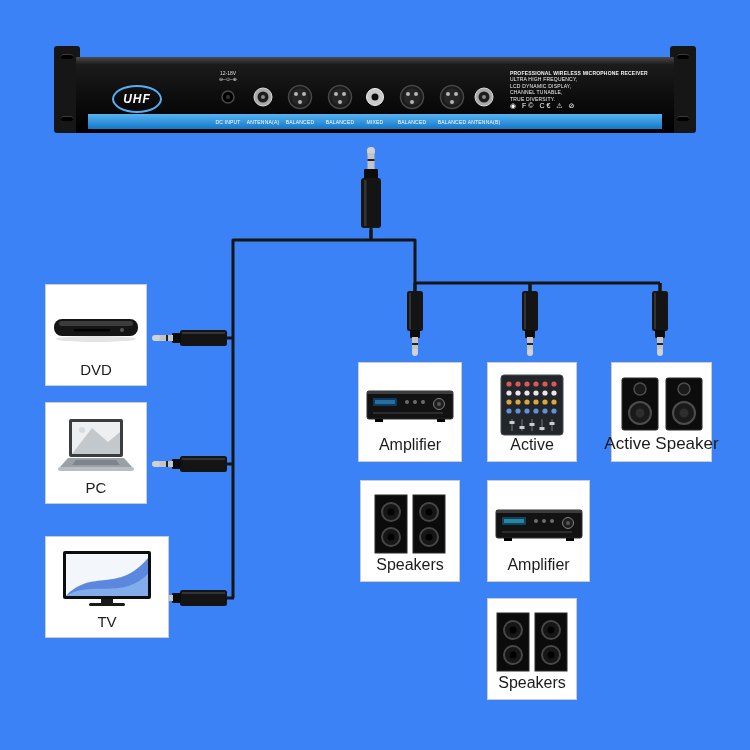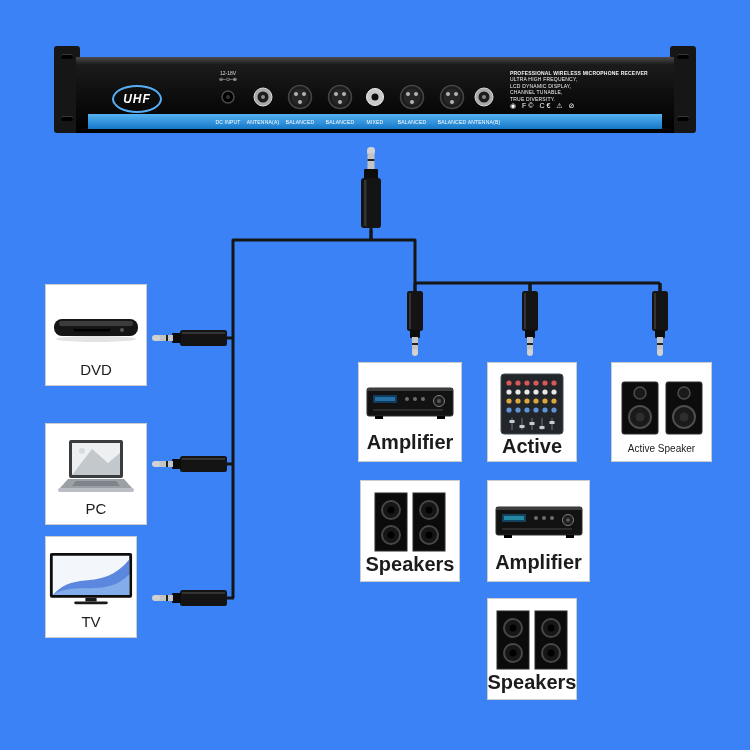--- a/index.html
+++ b/index.html
@@ -28,22 +28,22 @@
 
   
   .title{position:absolute;left:400px;top:174px;font-size:23px;color:#141414;}
 
   
   .device-box{position:absolute;background:#fff;border:1px solid #cccccc;
               display:flex;flex-direction:column;align-items:center;justify-content:space-between;
               padding:10px 3px 7px;box-sizing:border-box;}
   .device-icon{flex:1;display:flex;align-items:center;justify-content:center;width:100%;}
   .device-label{font-size:15px;color:#1c1c1c;white-space:nowrap;}
-  .device-label.small{font-size:10px;}
-  .device-label.right{font-size:20px;font-weight:bold;}
+  .device-label.small{font-size:17px;}
+  .device-label.right{font-size:16px;}
 
   .plug{position:absolute;}
   .cables{position:absolute;left:0;top:0;z-index:1;}
   .z2{z-index:2;}
 </style>
 </head>
 <body>
 
 <div class="stage">
 
@@ -234,36 +234,36 @@
         <ellipse cx="44" cy="26" rx="40" ry="3" fill="#e3e3e3"></ellipse>
         <rect x="2" y="6" width="84" height="17" rx="8" fill="#151515"></rect>
         <rect x="7" y="8" width="74" height="5" rx="2.5" fill="#3c3c3c"></rect>
         <rect x="22" y="16" width="36" height="2.5" fill="#000"></rect>
         <circle cx="70" cy="17" r="2" fill="#555"></circle>
       </svg>
     </div>
     <div class="device-label">DVD</div>
   </div>
 
-  <div class="device-box z2" style="left:45px;top:423px;width:102px;height:102px;">
+  <div class="device-box z2" style="left:45px;top:402px;width:102px;height:102px;">
     <div class="device-icon">
       <svg width="88" height="56" viewBox="0 0 88 56">
         <rect x="17" y="1" width="54" height="38" rx="2" fill="#3a3d40"></rect>
         <rect x="20" y="4" width="48" height="32" fill="#edeff1"></rect>
         <path d="M20 36 L40 10 L56 24 L68 14 L68 36 Z" fill="#c3c8cd"></path>
         <circle cx="30" cy="12" r="3" fill="#d8dbde"></circle>
         <path d="M8 49 L80 49 L72 40 L16 40 Z" fill="#9aa0a6"></path>
         <path d="M20 47 L68 47 L64 42 L24 42 Z" fill="#7e848a"></path>
         <rect x="6" y="49" width="76" height="4" rx="2" fill="#b9bec4"></rect>
       </svg>
     </div>
     <div class="device-label">PC</div>
   </div>
 
-  <div class="device-box z2" style="left:45px;top:536px;width:92px;height:102px;text-align:center;">
+  <div class="device-box z2" style="left:45px;top:536px;width:124px;height:102px;text-align:center;">
     <div class="device-icon">
       <svg width="90" height="60" viewBox="0 0 90 60">
         <rect x="1" y="1" width="88" height="48" rx="2" fill="#0d0d0d"></rect>
         <rect x="4" y="4" width="82" height="42" fill="#f3f7fc"></rect>
         <path d="M4 46 C 30 18, 56 44, 86 8 L86 46 Z" fill="#3f74d8" opacity="0.85"></path>
         <path d="M4 46 C 28 30, 60 50, 86 24 L86 46 Z" fill="#8ab4ec" opacity="0.85"></path>
         <rect x="39" y="49" width="12" height="4" fill="#1a1a1a"></rect>
         <rect x="27" y="53" width="36" height="3" rx="1.5" fill="#1a1a1a"></rect>
       </svg>
     </div>

